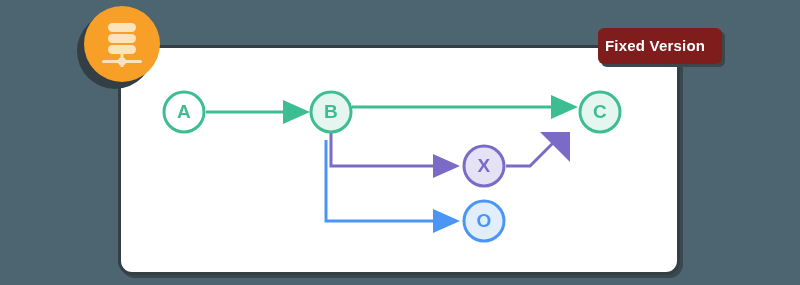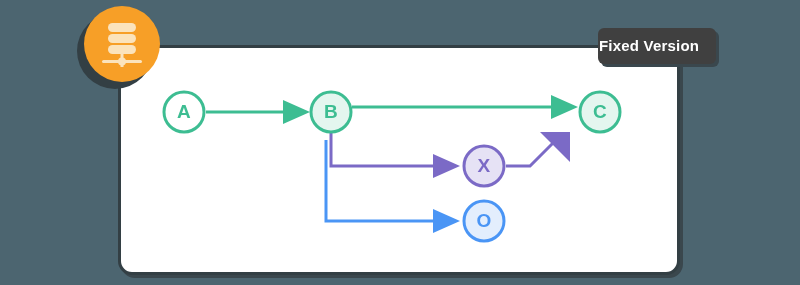--- a/index.html
+++ b/index.html
@@ -77,22 +77,22 @@
     left: 50%;
     top: 50%;
     transform: translate(-50%, -50%);
   }
 
   
   .fixed-badge {
     position: absolute;
     left: 598px;
     top: 28px;
-    padding: 9px 17px 10px 1px;
-    background: #404040;
+    padding: 9px 17px 10px 7px;
+    background: #7f1d1d;
     border-radius: 6px;
     color: #ffffff;
     font-family: "Liberation Sans", sans-serif;
     font-size: 15px;
     font-weight: bold;
     letter-spacing: 0.2px;
     box-shadow: 3px 3px 0 0 #3a474d;
     white-space: nowrap;
   }
 </style>

